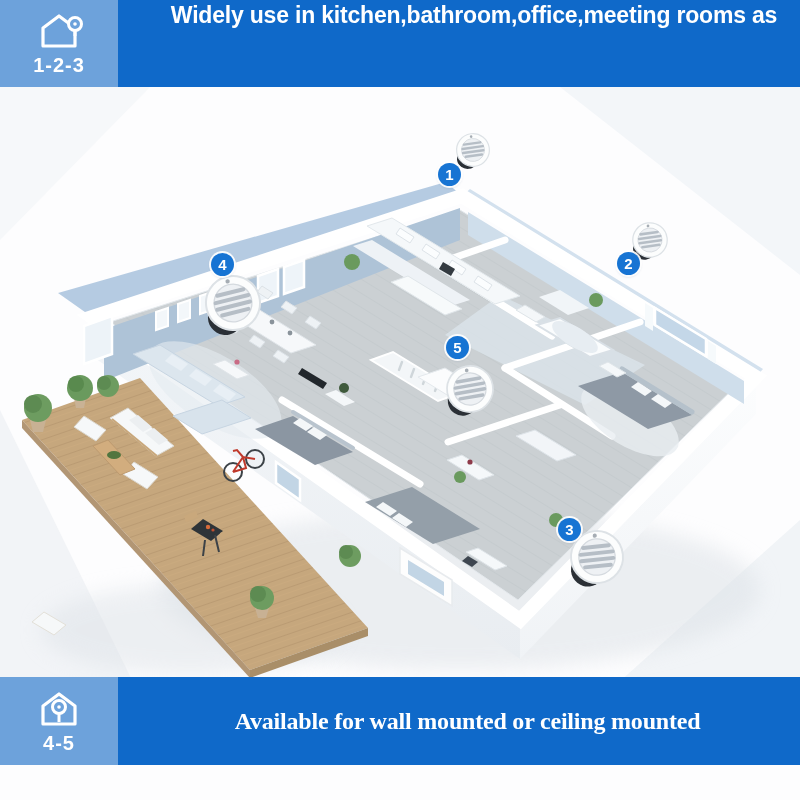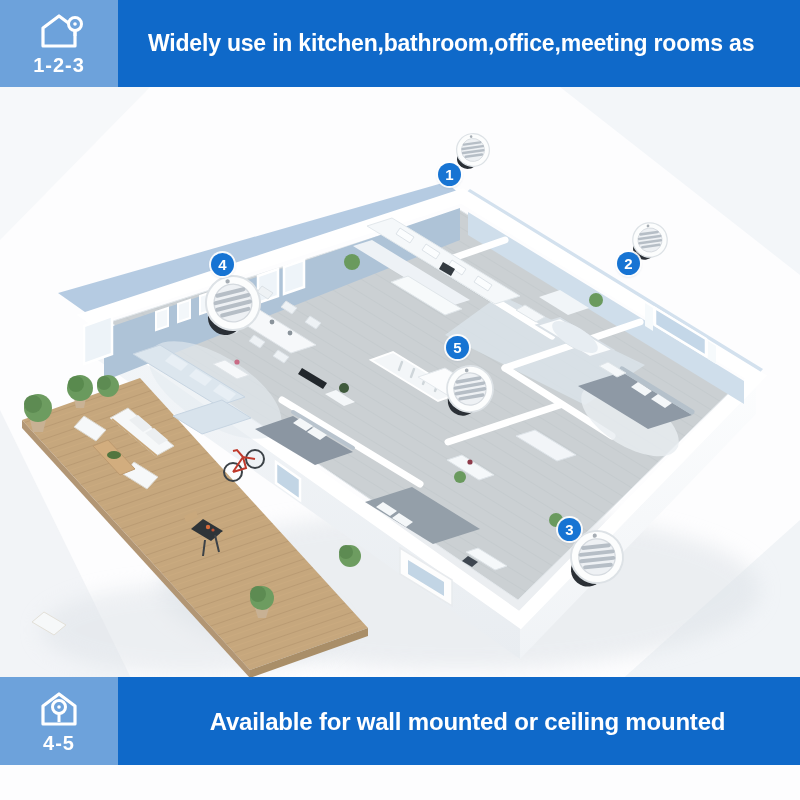--- a/index.html
+++ b/index.html
@@ -11,24 +11,24 @@
   html,body{width:800px;height:800px;overflow:hidden;}
   body{font-family:"Liberation Sans","DejaVu Sans",sans-serif;background:#fdfdfe;position:relative;}
 
   
   .bar{position:absolute;left:0;width:800px;height:87px;display:flex;}
   .bar.top{top:0;}
   .bar.bottom{top:677px;height:88px;}
   .badge{width:118px;height:100%;background:var(--badge-blue);display:flex;flex-direction:column;
          align-items:center;justify-content:center;color:#fff;flex:0 0 118px;}
   .badge .blabel{font-size:20px;font-weight:700;letter-spacing:1px;margin-top:2px;}
-  .banner{flex:1;background:var(--banner-blue);color:#fff;display:flex;flex-direction:column;
+  .banner{flex:1;background:var(--banner-blue);color:#fff;display:flex;flex-direction:row;
           justify-content:center;padding-left:30px;}
   .banner .line{font-size:23px;font-weight:700;letter-spacing:-0.2px;line-height:31px;white-space:nowrap;}
-  .bar.bottom .banner{align-items:center;padding-left:17px;}
+  .bar.bottom .banner{align-items:center;padding-left:17px;font-family:Liberation Serif, serif;}
   .bar.bottom .banner .line{font-size:24px;}
 
   
   .stage{position:absolute;top:87px;left:0;width:800px;height:631px;background:#fdfdfe;}
   .stage svg{position:absolute;top:0;left:0;}
 
   
   .marker{position:absolute;width:23px;height:23px;border-radius:50%;
           background:var(--marker-blue);
           box-shadow:0 0 0 2px rgba(255,255,255,.9), 0 1px 3px rgba(20,60,110,.35);

